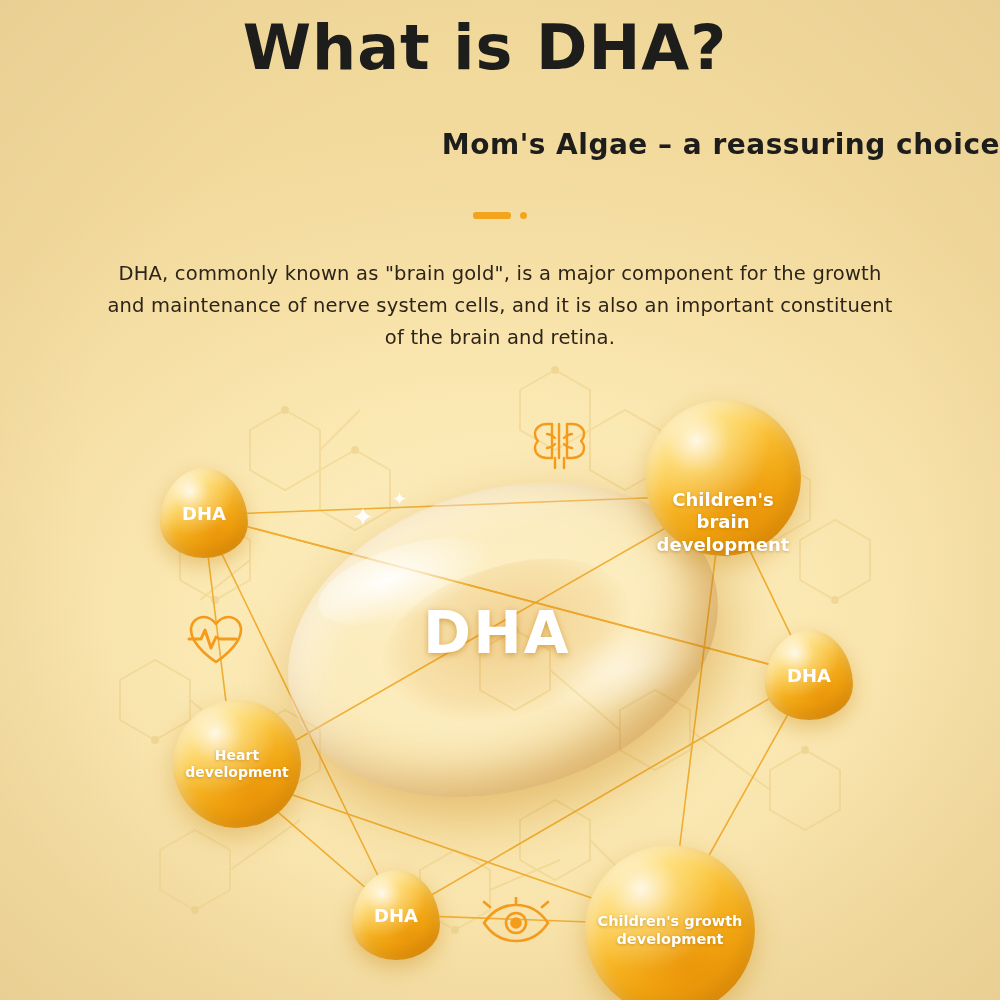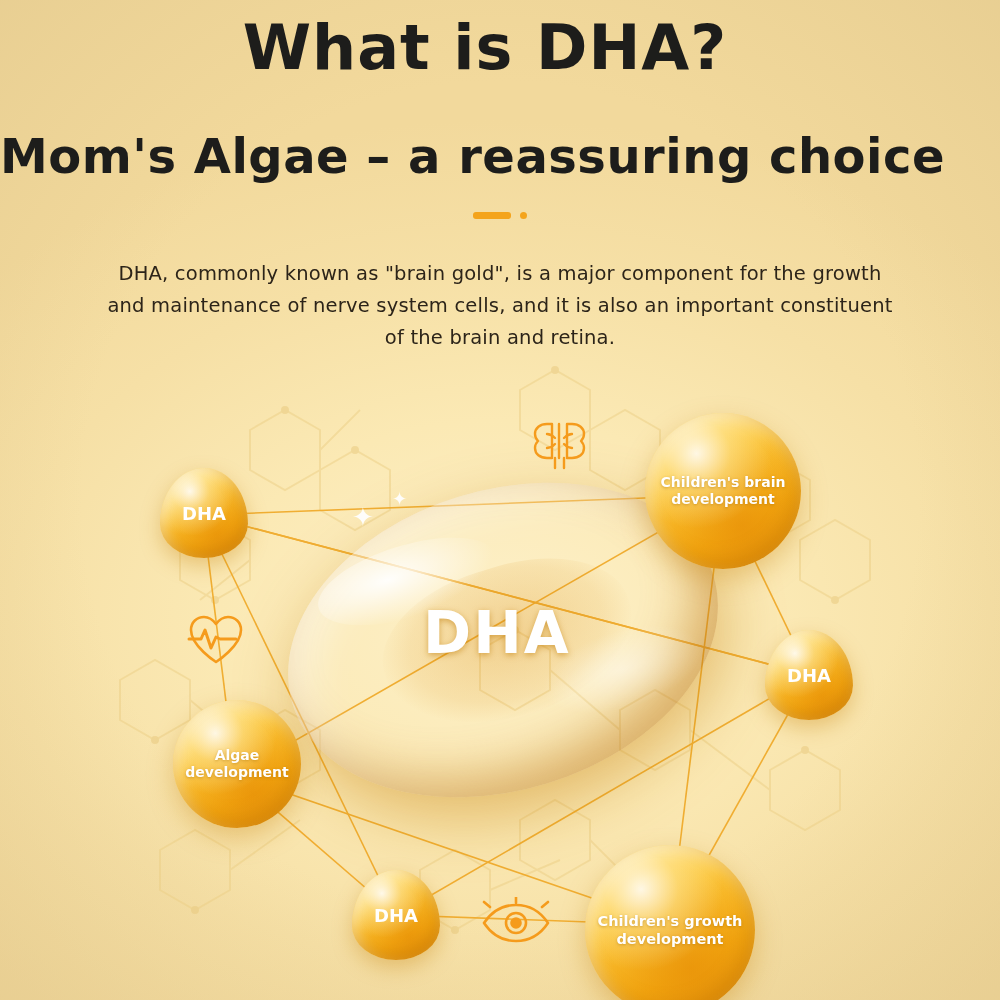--- a/index.html
+++ b/index.html
@@ -31,22 +31,22 @@
   .title{
     position:absolute;top:14px;left:0;width:970px;
     text-align:center;
     font-size:62px;line-height:1.1;
     font-weight:bold;
     letter-spacing:1px;
     color:#1d1d1b;
   }
   .subtitle{
     position:absolute;top:128px;left:0;width:1000px;
-    text-align:left;
-    font-size:48px;
+    text-align:right;
+    font-size:28px;
     font-weight:bold;
     color:#1d1d1b;
     letter-spacing:0.5px;
   }
   .divider{
     position:absolute;top:212px;left:0;width:1000px;
     display:flex;justify-content:center;align-items:center;gap:9px;
   }
   .divider .bar{width:38px;height:7px;border-radius:3px;background:#f4a41c;}
   .divider .dot{width:7px;height:7px;border-radius:50%;background:#f4a41c;}
@@ -208,26 +208,26 @@
 
     <div class="capsule">
       <div class="brain-ghost"></div>
       <div class="gloss"></div>
       <div class="gloss2"></div>
     </div>
     <div class="sparkle" style="left:352px;top:132px;">✦</div>
     <div class="sparkle" style="left:392px;top:118px;font-size:18px;">✦</div>
     <div class="capsule-label">DHA</div>
 
-    <div class="bubble" style="left:645px;top:43px;width:156px;height:156px;font-size:14px;">
+    <div class="bubble" style="left:645px;top:30px;width:156px;height:156px;font-size:18px;align-items:flex-end;">
       <span>Children's brain development</span>
     </div>
 
     <div class="bubble" style="left:173px;top:330px;width:128px;height:128px;font-size:14px;">
-      <span>Algae development</span>
+      <span>Heart development</span>
     </div>
 
     <div class="bubble" style="left:585px;top:475px;width:170px;height:170px;font-size:14.5px;">
       <span>Children's growth development</span>
     </div>
 
     <div class="droplet" style="left:160px;top:98px;width:88px;height:90px;font-size:18px;">
       <span>DHA</span>
     </div>
 

